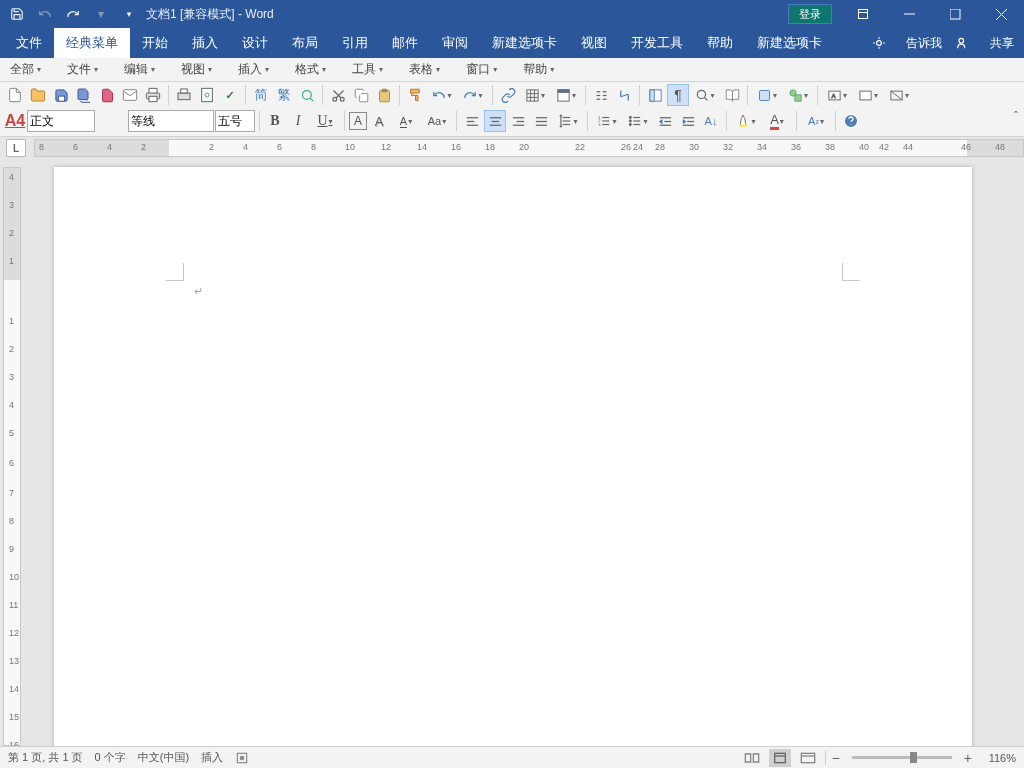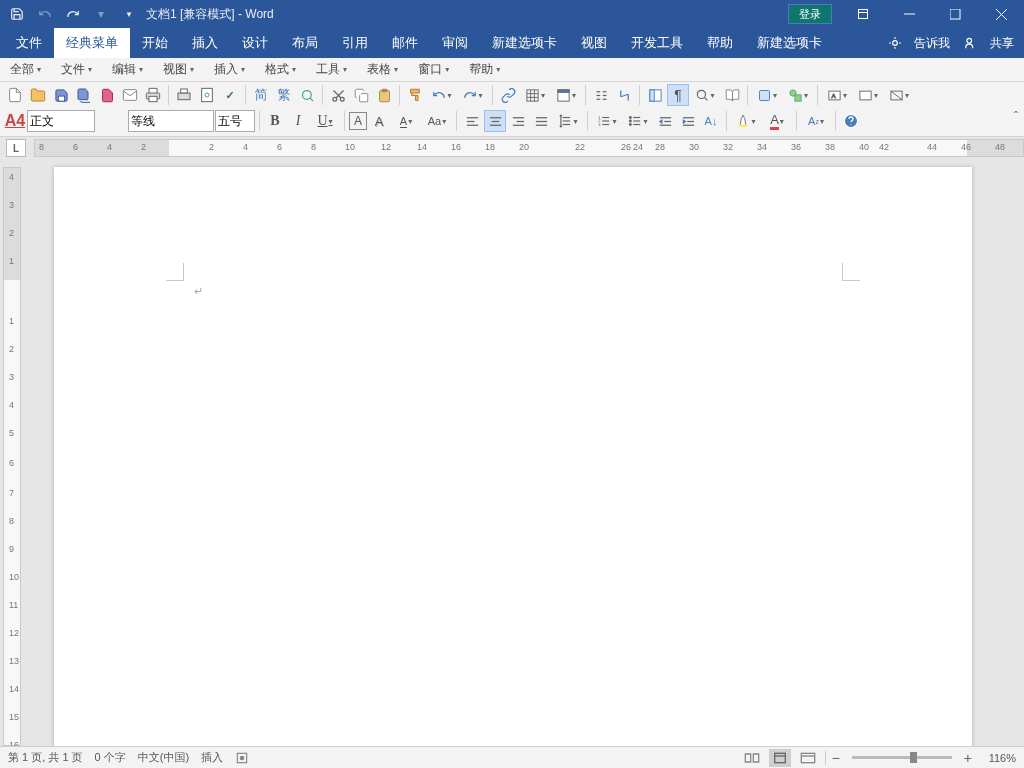--- a/index.html
+++ b/index.html
@@ -10,22 +10,22 @@
 .qat-btn.disabled { opacity: .4; }
 .title-center { flex: 1; text-align: left; font-size: 12px; color: #e8ecf4; }
 .win-controls { display: flex; align-items: center; }
 .login-btn { background: #0f766e; border: 1px solid #4b78be; padding: 1px 10px; height: 20px; color: #fff; font-size: 11px; margin-right: 8px; display: flex; align-items: center; }
 .win-btn { width: 46px; height: 28px; display: flex; align-items: center; justify-content: center; color: #fff; }
 .ribbon-tabs { background: #2b579a; height: 30px; display: flex; align-items: stretch; padding-left: 4px; }
 .rtab { color: #fff; padding: 0 12px; display: flex; align-items: center; font-size: 13px; }
 .rtab.file { background: #2b579a; }
 .rtab.active { background: #fff; color: #2b579a; }
 .rtab-right { margin-left: auto; display: flex; align-items: center; color: #fff; padding-right: 10px; gap: 14px; font-size: 12px; }
-.rtab-right .item { display: flex; align-items: center; gap: 12px; }
-.menubar { background: #f3f3f3; border-bottom: 1px solid #d4d4d4; height: 24px; display: flex; align-items: center; padding: 0 6px; gap: 12px; }
+.rtab-right .item { display: flex; align-items: center; gap: 20px; }
+.menubar { background: #f3f3f3; border-bottom: 1px solid #d4d4d4; height: 24px; display: flex; align-items: center; padding: 0 6px; gap: 18px; }
 .menu-item { padding: 2px 4px; font-size: 12px; color: #444; display: flex; align-items: center; gap: 2px; }
 .toolbar { background: #f3f3f3; padding: 2px 4px; display: flex; align-items: center; gap: 1px; flex-wrap: nowrap; }
 .tbtn { width: 22px; height: 22px; display: flex; align-items: center; justify-content: center; border: 1px solid transparent; color: #555; }
 .tbtn.wdd { width: 30px; }
 .tbtn.active { background: #cde0f7; border-color: #9ac1ee; }
 .sep { width: 1px; height: 20px; background: #d0d0d0; margin: 0 3px; }
 .toolbar2 { background: #f3f3f3; border-bottom: 1px solid #d4d4d4; padding: 2px 4px 4px; display: flex; align-items: center; gap: 1px; position: relative; }
 .style-sel, .font-sel, .size-sel { height: 22px; border: 1px solid #ababab; background: #fff; font-size: 12px; padding: 0 2px; }
 .style-sel { width: 68px; }
 .font-sel { width: 86px; margin-left: 32px; }
@@ -495,21 +495,21 @@
         <span class="rlabel" style="left: 552px; margin-left: 46px;">24</span>
         <span class="rlabel" style="left: 586px;">26</span>
         <span class="rlabel" style="left: 620px;">28</span>
         <span class="rlabel" style="left: 654px;">30</span>
         <span class="rlabel" style="left: 688px;">32</span>
         <span class="rlabel" style="left: 722px;">34</span>
         <span class="rlabel" style="left: 756px;">36</span>
         <span class="rlabel" style="left: 790px;">38</span>
         <span class="rlabel" style="left: 824px;">40</span>
         <span class="rlabel" style="left: 844px;">42</span>
-        <span class="rlabel" style="left: 892px;">44</span>
+        <span class="rlabel" style="left: 868px;">44</span>
         <span class="rlabel" style="left: 926px;">46</span>
         <span class="rlabel" style="left: 960px;">48</span>
       </div>
   </div>
 </div>
 
 <div class="content-area">
   <div class="vruler">
     <div class="vruler-inner">
       <div class="vruler-dark"></div>

